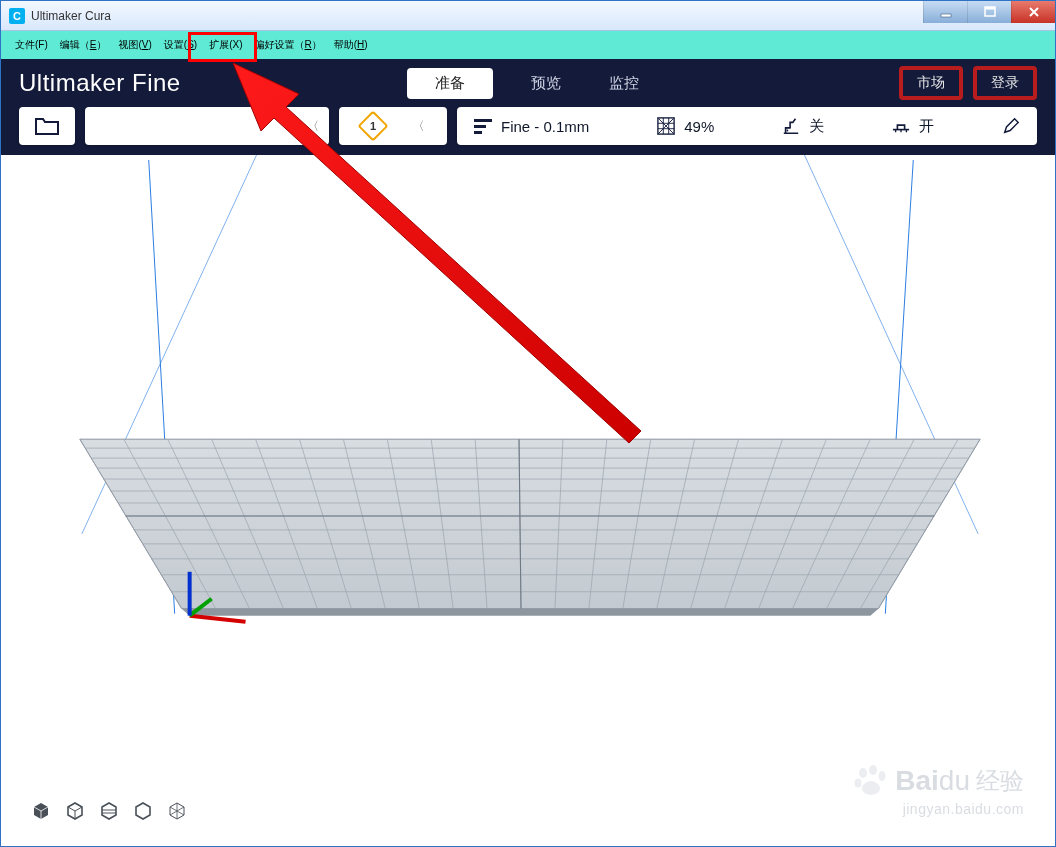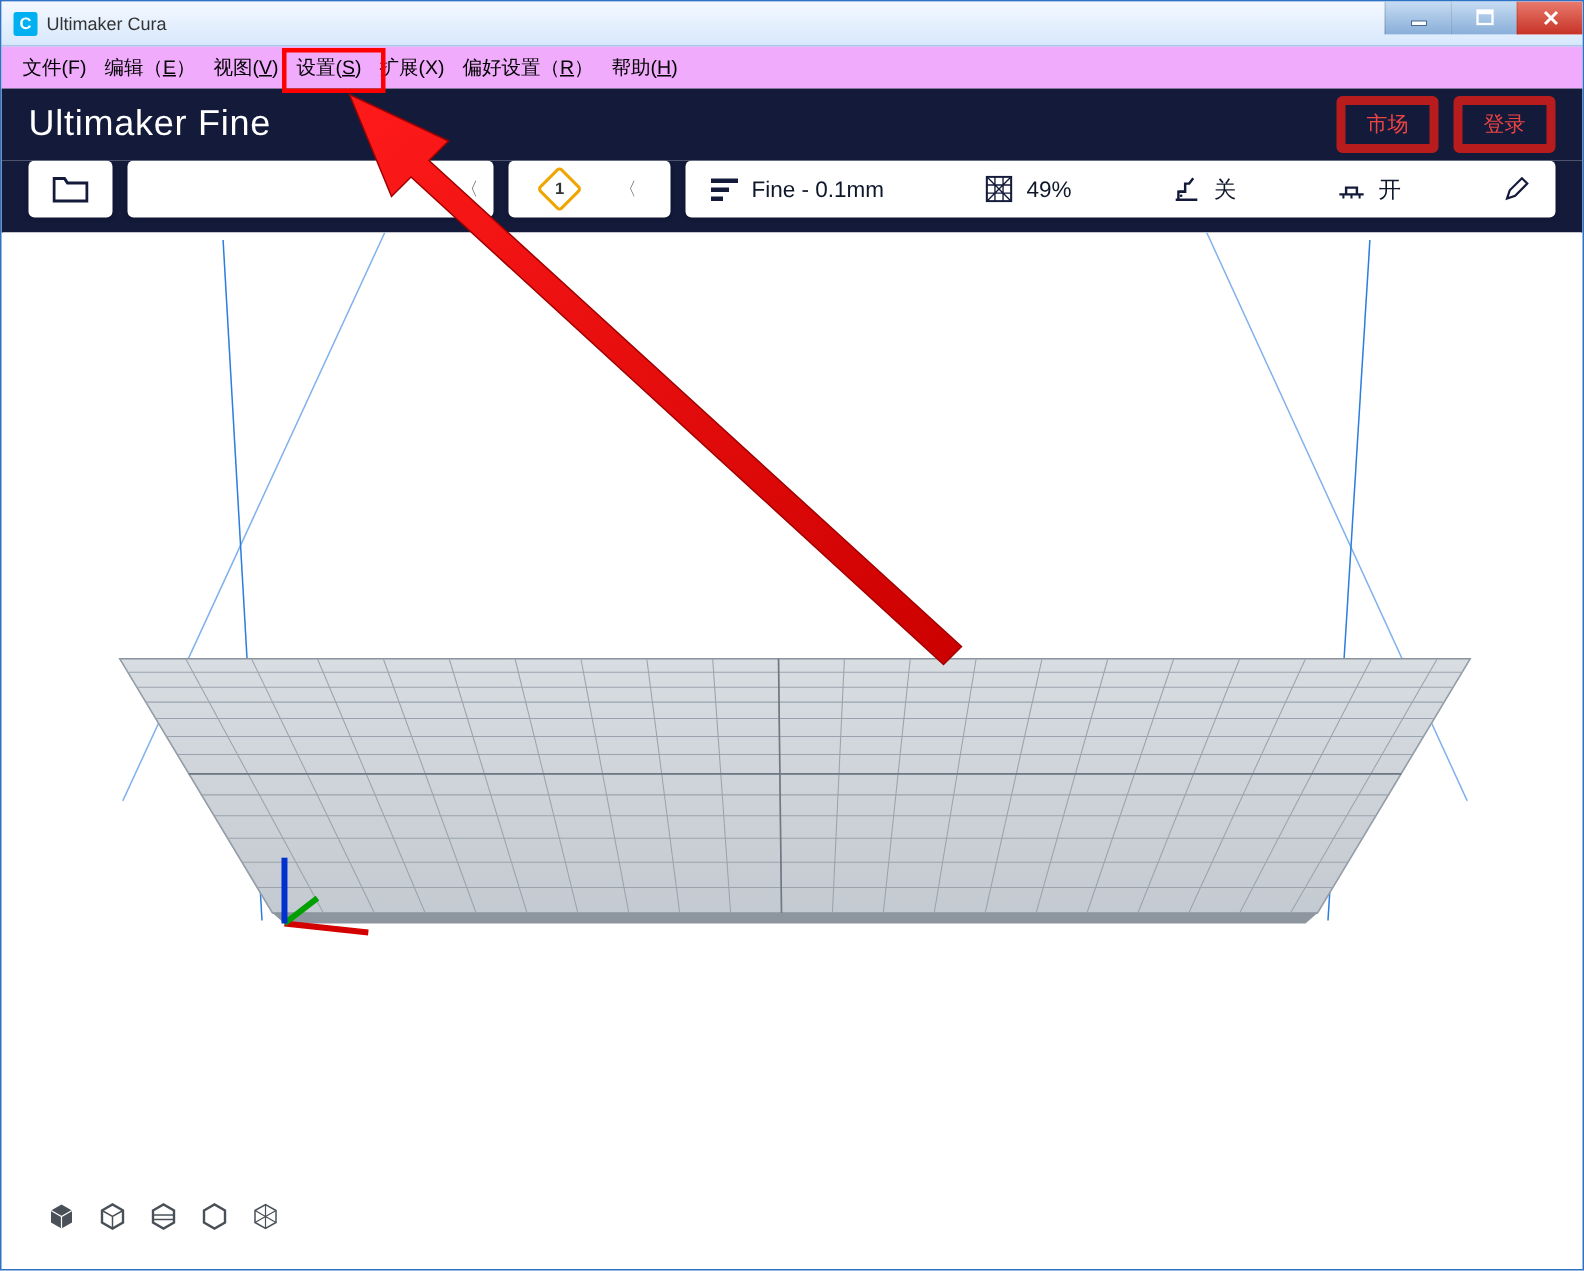--- a/index.html
+++ b/index.html
@@ -6,33 +6,33 @@
 body { font-family: "Microsoft YaHei", Arial, sans-serif; background: #fff; width: 1056px; height: 847px; overflow: hidden; position: relative; border: 1px solid #2e72c5; }
 .titlebar { height: 30px; background: linear-gradient(to bottom, #f3f8ff, #d8e8fc); display: flex; align-items: center; padding: 0 0 0 8px; border-bottom: 1px solid #a8c4e6; position: relative; }
 .titlebar .app-icon { width: 16px; height: 16px; background: #00b0f0; color: #fff; font-size: 11px; font-weight: bold; text-align: center; line-height: 16px; border-radius: 2px; margin-right: 6px; }
 .titlebar .title { font-size: 12px; color: #333; }
 .win-controls { position: absolute; right: 0; top: 0; display: flex; height: 22px; }
 .win-controls div { width: 44px; height: 22px; display: flex; align-items: center; justify-content: center; border-left: 1px solid rgba(0,0,0,0.1); }
 .win-min { background: linear-gradient(to bottom, #c7dcf3, #88aed8); }
 .win-max { background: linear-gradient(to bottom, #c7dcf3, #88aed8); }
 .win-close { background: linear-gradient(to bottom, #e87a6d, #c73226); }
 .win-controls svg { width: 14px; height: 14px; }
-.menubar { height: 28px; background: #f0abfc; display: flex; align-items: center; padding: 0 8px; font-size: 13px; color: #000; }
+.menubar { height: 28px; background: #5eead4; display: flex; align-items: center; padding: 0 8px; font-size: 10px; color: #000; }
 .menubar .mitem { padding: 2px 6px; cursor: default; }
 .menubar .mitem u { text-decoration: underline; }
 .highlight-box { position: absolute; border: 3px solid #ff0000; pointer-events: none; z-index: 100; }
 .app-header { height: 48px; background: #131a3a; display: flex; align-items: center; padding: 0 18px; color: #fff; position: relative; }
 .brand { font-size: 24px; letter-spacing: 0.5px; }
 .brand .bold { font-weight: 400; }
 .brand .light { font-weight: 300; }
 .stage-tabs { position: absolute; left: 50%; transform: translateX(-50%); display: flex; align-items: center; gap: 28px; font-size: 15px; }
 .stage-tabs .tab-active { background: #fff; color: #222; padding: 6px 28px; border-radius: 4px; }
 .stage-tabs .tab { color: #d0d4e4; padding: 6px 10px; }
 .header-right { margin-left: auto; display: flex; gap: 10px; }
-.header-right .hbtn { border: 6px solid #b91c1c; color: #ef4444; padding: 4px 14px; border-radius: 4px; font-size: 14px; }
+.header-right .hbtn { border: 4px solid #b91c1c; color: #e5e5e5; padding: 4px 14px; border-radius: 4px; font-size: 14px; }
 .settings-bar { height: 48px; background: #131a3a; display: flex; align-items: center; padding: 0 18px 10px 18px; gap: 10px; }
 .panel { background: #fff; border-radius: 4px; height: 38px; display: flex; align-items: center; box-shadow: 0 1px 3px rgba(0,0,0,0.2); }
 .open-btn { width: 56px; justify-content: center; }
 .open-btn svg { width: 24px; height: 20px; }
 .printer-panel { flex: 0 0 244px; padding: 0 10px; color: #999; font-size: 14px; justify-content: space-between; }
 .extruder-panel { flex: 0 0 108px; justify-content: space-around; padding: 0 8px; }
 .ext-badge { width: 22px; height: 22px; border: 2px solid #f0a500; transform: rotate(45deg); display: flex; align-items: center; justify-content: center; border-radius: 3px; }
 .ext-badge span { transform: rotate(-45deg); font-size: 11px; font-weight: bold; color: #333; }
 .print-settings-panel { flex: 1; padding: 0 16px; justify-content: space-between; font-size: 15px; color: #0f172a; }
 .ps-group { display: flex; align-items: center; gap: 8px; }
@@ -82,20 +82,25 @@
   <span class="mitem">设置(<u>S</u>)</span>
   <span class="mitem">扩展(X)</span>
   <span class="mitem">偏好设置（<u>R</u>）</span>
   <span class="mitem">帮助(<u>H</u>)</span>
 </div>
 
 <div class="app-header">
   <div class="brand">
     <span class="bold">Ultimaker</span><span class="light"> Fine</span>
   </div>
+  <div class="stage-tabs">
+    <div class="tab-active">准备</div>
+    <div class="tab">预览</div>
+    <div class="tab">监控</div>
+  </div>
   <div class="header-right">
     <div class="hbtn">市场</div>
     <div class="hbtn">登录</div>
   </div>
 </div>
 
 <div class="settings-bar">
   <div class="panel open-btn">
     <svg viewBox="0 0 24 20">
         <path d="M1 3 h7 l2 3 h13 v12 h-22 z" fill="none" stroke="#131a3a" stroke-width="2"></path>
@@ -239,20 +244,34 @@
         </svg></div>
     <div class="vicon"><svg viewBox="0 0 22 22">
           <path d="M4 8 L11 4 L18 8 L18 16 L11 20 L4 16 Z" fill="none" stroke="#4a5058" stroke-width="1.6"></path>
         </svg></div>
     <div class="vicon"><svg viewBox="0 0 22 22">
           <path d="M4 8 L11 4 L18 8 L18 16 L11 20 L4 16 Z" fill="none" stroke="#4a5058" stroke-width="1"></path>
           <path d="M4 8 L18 16 M18 8 L4 16 M11 4 L11 20" stroke="#4a5058" stroke-width="0.8"></path>
         </svg></div>
   </div>
 
+  <div class="watermark">
+    <div class="brand-line">
+      <svg class="paw" width="36" height="36" viewBox="0 0 36 36">
+        <ellipse cx="10" cy="10" rx="4" ry="5" fill="#d9dde2"></ellipse>
+        <ellipse cx="20" cy="7" rx="4" ry="5" fill="#d9dde2"></ellipse>
+        <ellipse cx="29" cy="13" rx="3.5" ry="5" fill="#d9dde2"></ellipse>
+        <ellipse cx="5" cy="20" rx="3.5" ry="4.5" fill="#d9dde2"></ellipse>
+        <path d="M10 22 Q18 14 26 22 Q30 30 18 32 Q6 30 10 22" fill="#d9dde2"></path>
+      </svg>
+      <span><b>Bai</b><span style="font-weight:300">du</span></span>
+      <span style="font-size:24px">经验</span>
+    </div>
+    <div class="url">jingyan.baidu.com</div>
+  </div>
 </div>
 
 <div class="highlight-box" style="left:187px; top:31px; width:69px; height:30px;"></div>
 
 <svg class="arrow-overlay" width="1056" height="847">
   <defs>
     <linearGradient id="arrGrad" x1="0" y1="0" x2="1" y2="1">
       <stop offset="0%" stop-color="#ff1a1a"></stop>
       <stop offset="100%" stop-color="#cc0000"></stop>
     </linearGradient>

